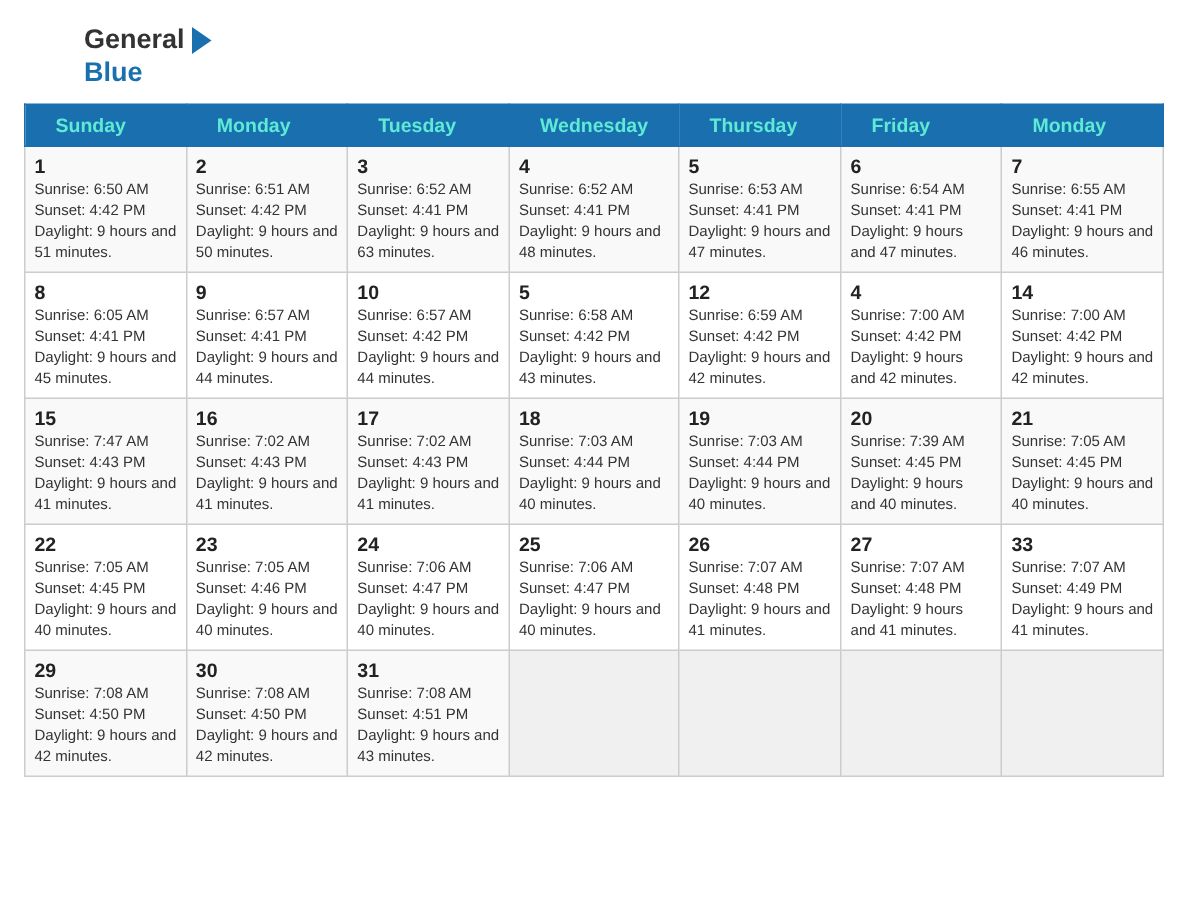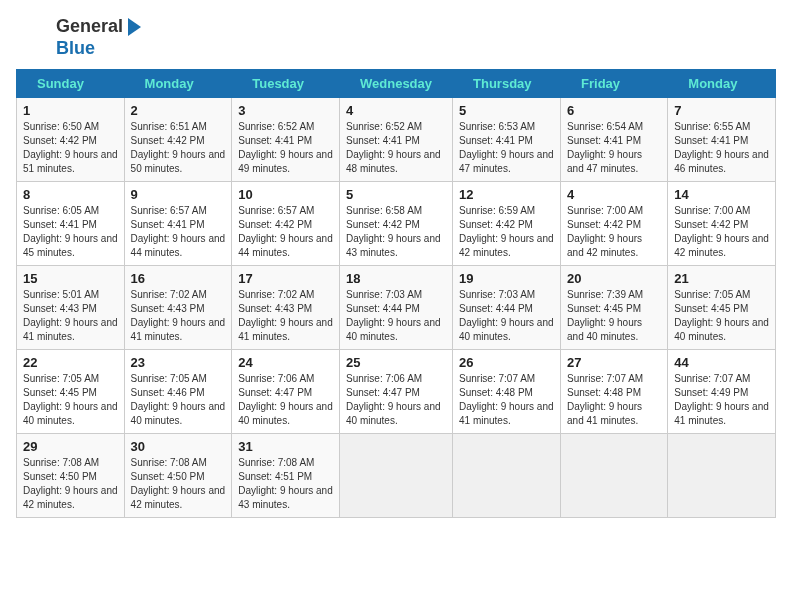--- a/index.html
+++ b/index.html
@@ -124,21 +124,21 @@
           <span>Sunrise: 6:51 AM</span><br>
           <span>Sunset: 4:42 PM</span><br>
           <span>Daylight: 9 hours and 50 minutes.</span>
         </div>
       </td>
         <td>
         <span class="day-number">3</span>
         <div class="day-info">
           <span>Sunrise: 6:52 AM</span><br>
           <span>Sunset: 4:41 PM</span><br>
-          <span>Daylight: 9 hours and 49 minutes.</span>
+          <span>Daylight: 9 hours and 63 minutes.</span>
         </div>
       </td>
         <td>
         <span class="day-number">4</span>
         <div class="day-info">
           <span>Sunrise: 6:52 AM</span><br>
           <span>Sunset: 4:41 PM</span><br>
           <span>Daylight: 9 hours and 48 minutes.</span>
         </div>
       </td>
@@ -222,21 +222,21 @@
           <span>Sunrise: 7:00 AM</span><br>
           <span>Sunset: 4:42 PM</span><br>
           <span>Daylight: 9 hours and 42 minutes.</span>
         </div>
       </td>
       </tr>
       <tr>
         <td>
         <span class="day-number">15</span>
         <div class="day-info">
-          <span>Sunrise: 5:01 AM</span><br>
+          <span>Sunrise: 7:47 AM</span><br>
           <span>Sunset: 4:43 PM</span><br>
           <span>Daylight: 9 hours and 41 minutes.</span>
         </div>
       </td>
         <td>
         <span class="day-number">16</span>
         <div class="day-info">
           <span>Sunrise: 7:02 AM</span><br>
           <span>Sunset: 4:43 PM</span><br>
           <span>Daylight: 9 hours and 41 minutes.</span>
@@ -326,21 +326,21 @@
       </td>
         <td>
         <span class="day-number">27</span>
         <div class="day-info">
           <span>Sunrise: 7:07 AM</span><br>
           <span>Sunset: 4:48 PM</span><br>
           <span>Daylight: 9 hours and 41 minutes.</span>
         </div>
       </td>
         <td>
-        <span class="day-number">44</span>
+        <span class="day-number">33</span>
         <div class="day-info">
           <span>Sunrise: 7:07 AM</span><br>
           <span>Sunset: 4:49 PM</span><br>
           <span>Daylight: 9 hours and 41 minutes.</span>
         </div>
       </td>
       </tr>
       <tr>
         <td>
         <span class="day-number">29</span>

